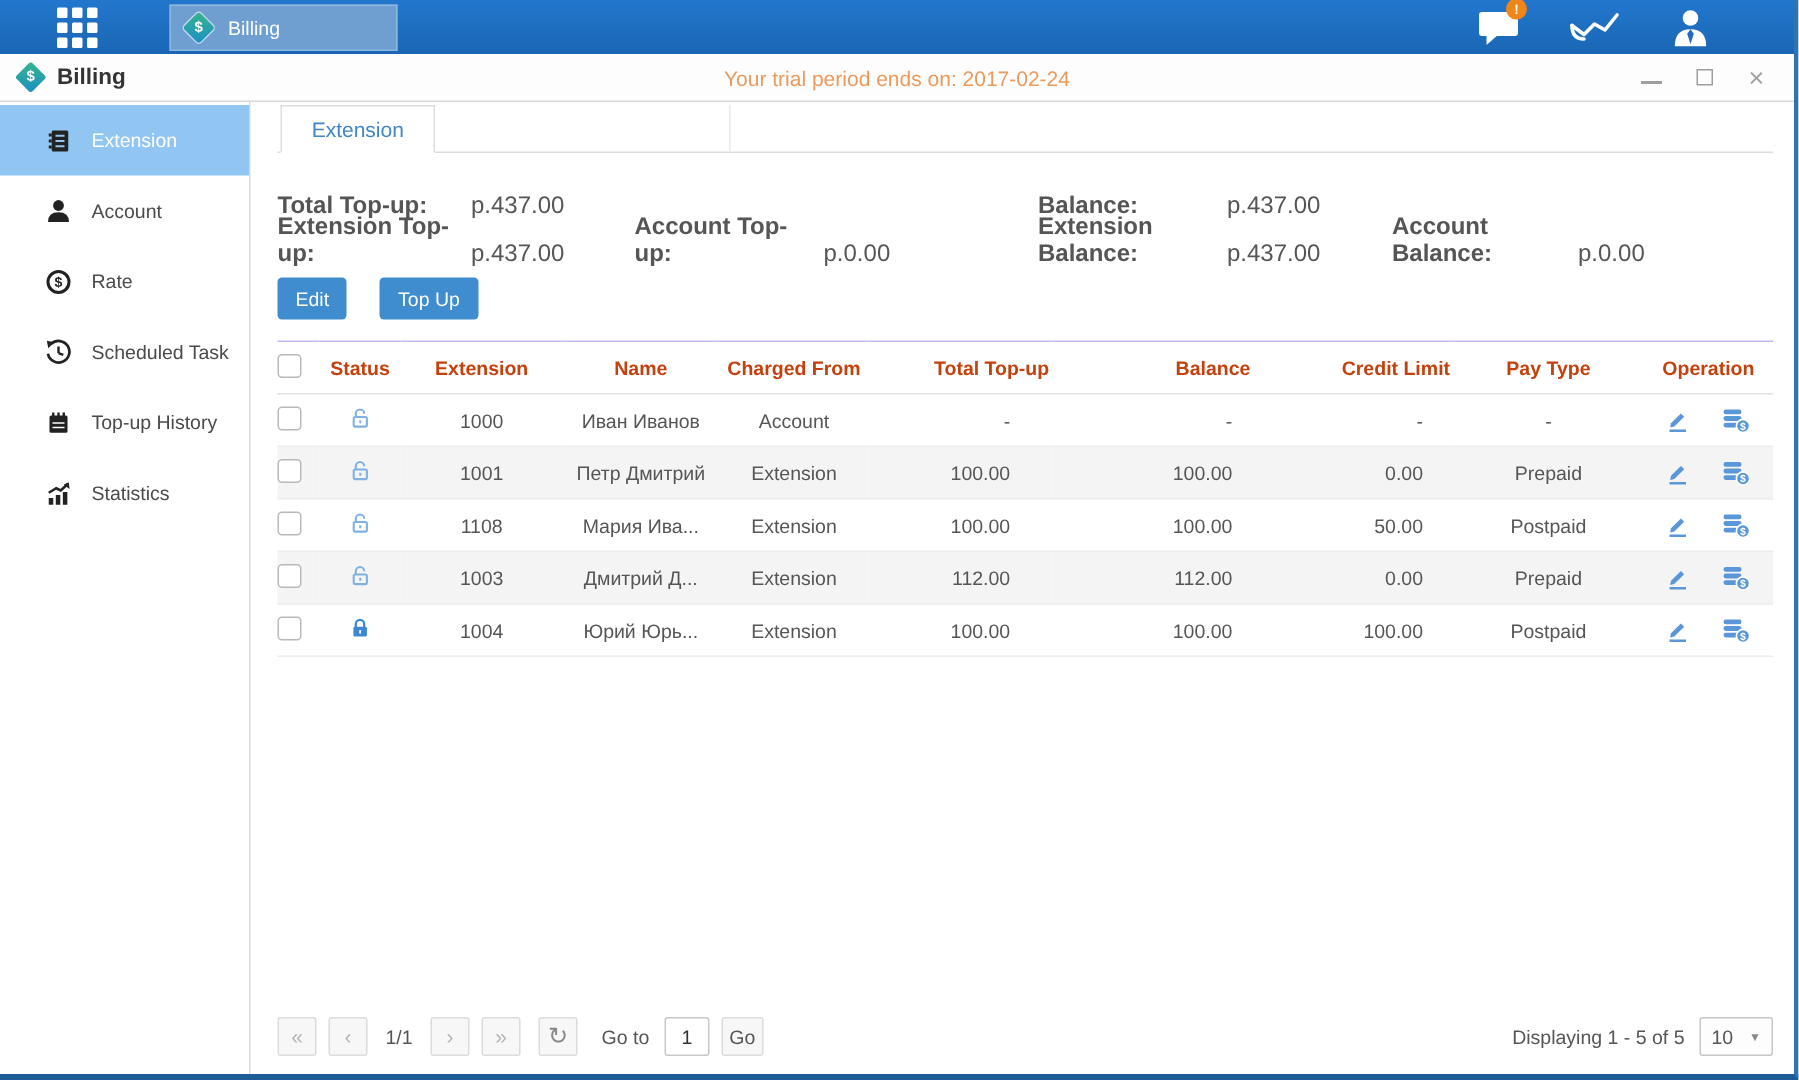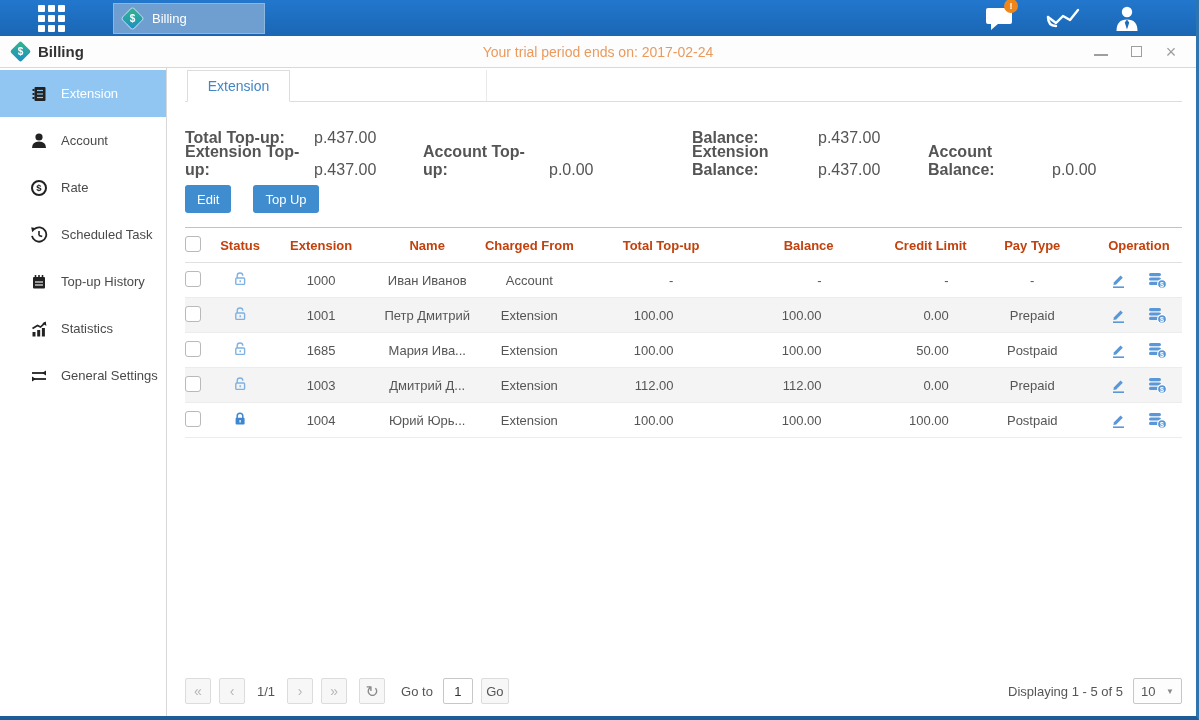--- a/index.html
+++ b/index.html
@@ -211,29 +211,20 @@
       </div>
       <div class="side-item">
         <svg width="18" height="18" viewBox="0 0 18 18">
           <rect x="2.5" y="12" width="3" height="4.5" fill="#222"></rect>
           <rect x="7.2" y="10" width="3" height="6.5" fill="#222"></rect>
           <rect x="11.9" y="8" width="3" height="8.5" fill="#222"></rect>
           <polyline points="2.5,8.5 7.5,5.5 10.5,7 15,2.8" fill="none" stroke="#222" stroke-width="1.7"></polyline>
           <polygon points="15.8,1.5 16.4,6 12.4,3.2" fill="#222"></polygon>
         </svg>
         <span>Statistics</span>
-      </div>
-      <div class="side-item">
-        <svg width="18" height="18" viewBox="0 0 18 18">
-          <line x1="2" y1="6" x2="16" y2="6" stroke="#222" stroke-width="1.8"></line>
-          <polygon points="16,3.6 16,8.4 12,6" fill="#222"></polygon>
-          <line x1="2" y1="12" x2="16" y2="12" stroke="#222" stroke-width="1.8"></line>
-          <polygon points="2,9.6 2,14.4 6,12" fill="#222"></polygon>
-        </svg>
-        <span>General Settings</span>
       </div>
     </div>
 
     <div class="main">
 
       <div class="tabbar">
         <div class="tab-active">Extension</div>
         <div class="tab-ghost"></div>
       </div>
 
@@ -360,21 +351,21 @@
             </td>
           </tr>
 
           <tr>
             <td style="text-align:left;"><span class="checkbox"></span></td>
             <td><svg width="16" height="16" viewBox="0 0 16 16">
                   <path d="M5.2 7 V4.8 a2.8 2.8 0 0 1 5.6 0" fill="none" stroke="#7fb2e2" stroke-width="1.4"></path>
                   <rect x="3.8" y="7" width="8.8" height="6.4" rx="1" fill="none" stroke="#7fb2e2" stroke-width="1.4"></rect>
                   <line x1="8.2" y1="9.2" x2="8.2" y2="11.2" stroke="#7fb2e2" stroke-width="1.4"></line>
                 </svg></td>
-            <td>1685</td>
+            <td>1108</td>
             <td>Мария Ива...</td>
             <td>Extension</td>
             <td class="cell-num pr-total">100.00</td>
             <td class="cell-num pr-bal">100.00</td>
             <td class="cell-num pr-credit">50.00</td>
             <td>Postpaid</td>
             <td>
               <span class="op-ico">
                   <svg width="17" height="17" viewBox="0 0 17 17">
                     <path d="M4 10.2 L10.6 3.6 L12.8 5.8 L6.2 12.4 L3.4 13 Z" fill="#5a97d8"></path>

